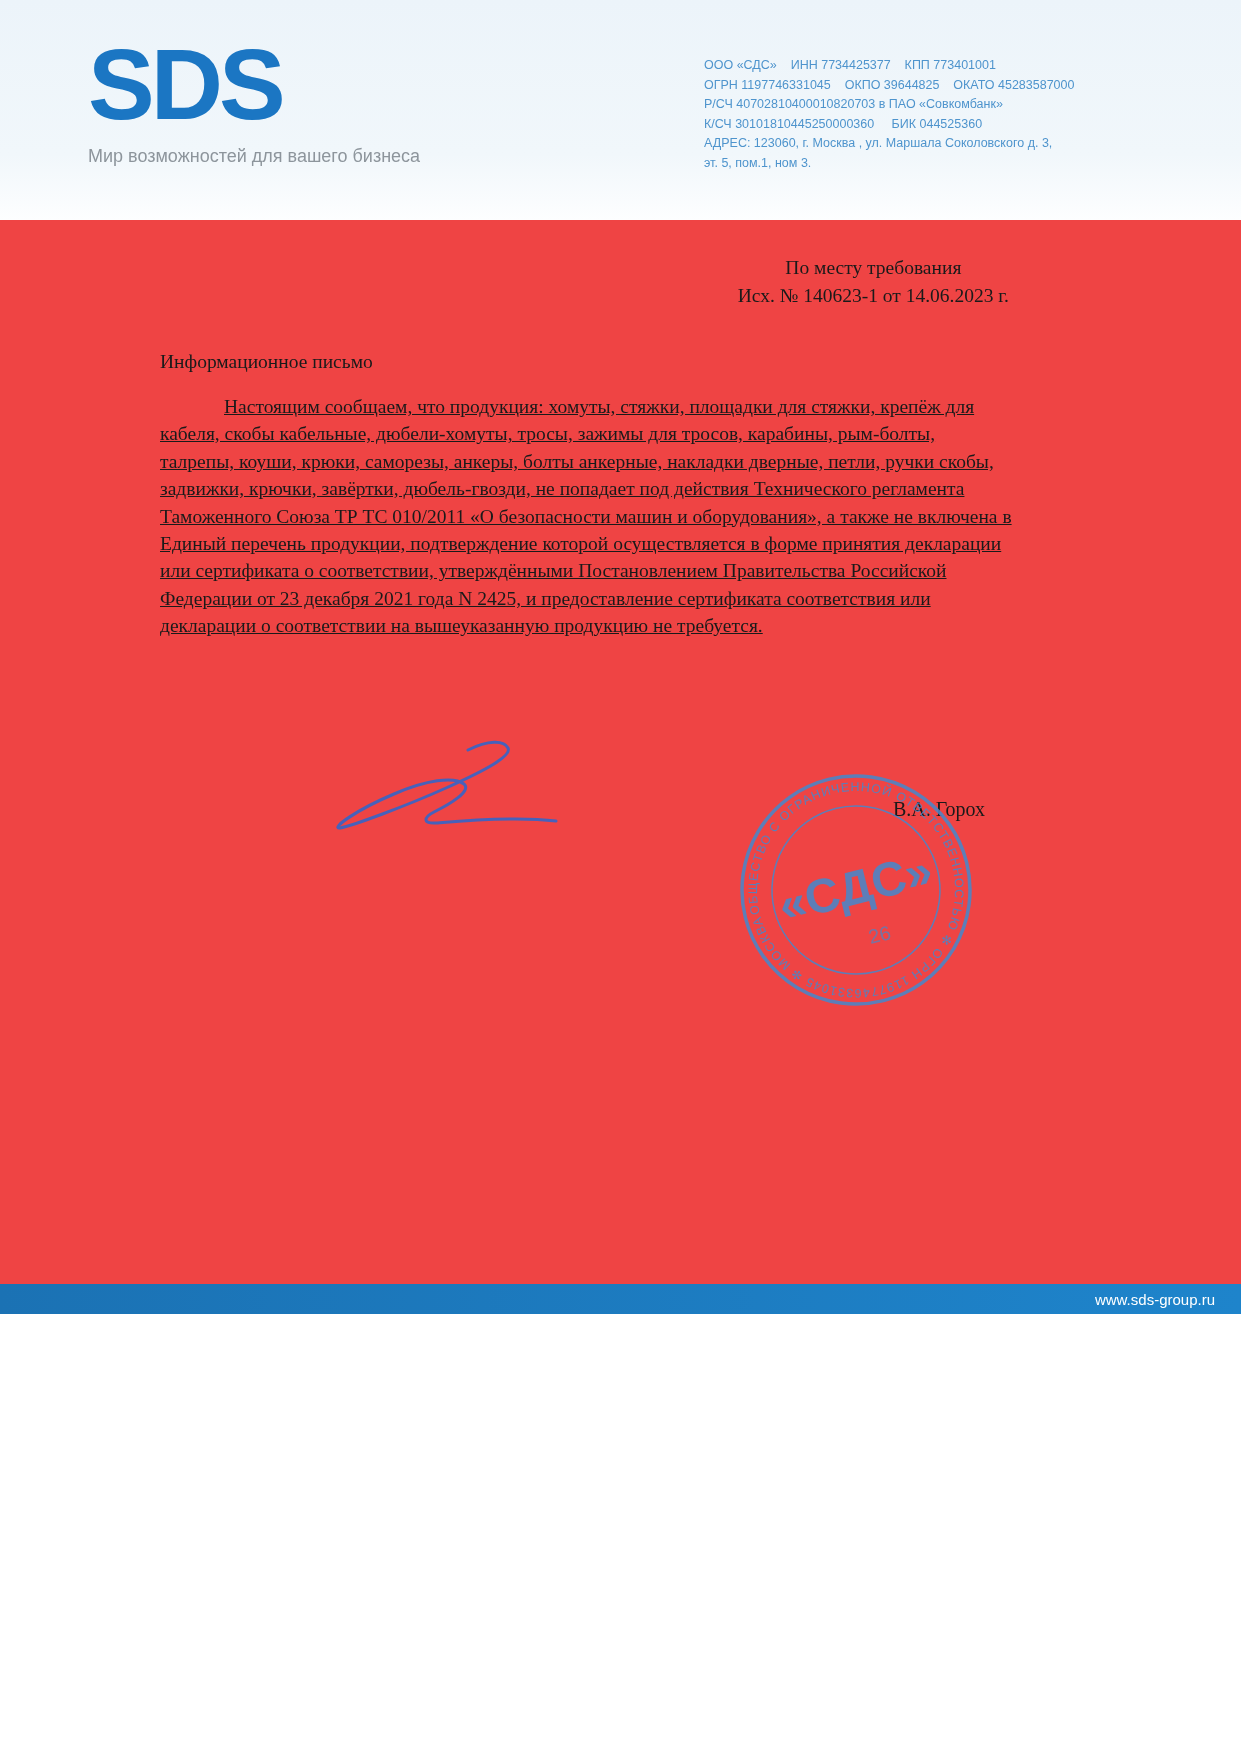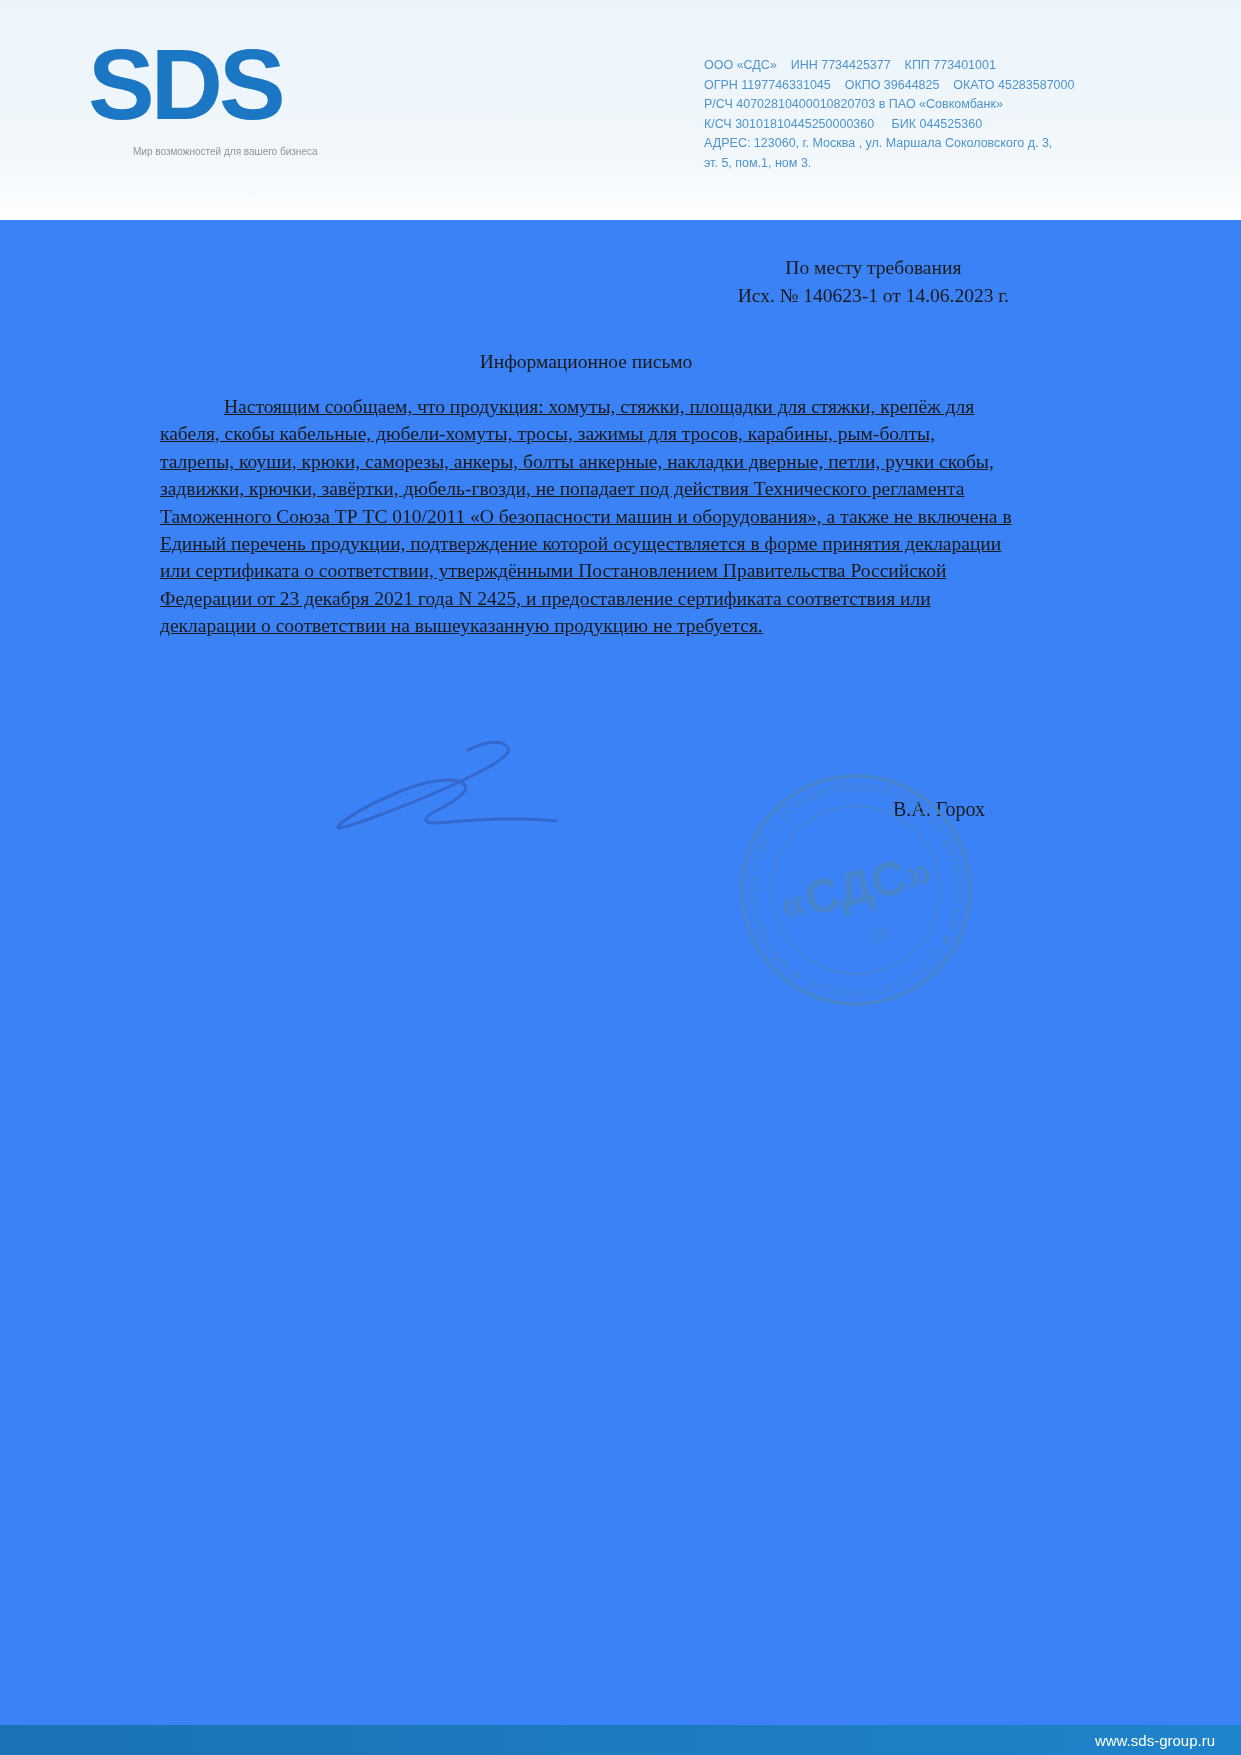--- a/index.html
+++ b/index.html
@@ -1,21 +1,21 @@
 <!DOCTYPE html>
 <html><head>
 <meta charset="utf-8">
 <style>
   html, body { margin: 0; padding: 0; background: #ffffff; }
 
   .page {
     position: relative;
     width: 1241px;
-    height: 1755px;
-    background: #3b82f6;
+    height: 1314px;
+    background: #ef4444;
     font-family: "Liberation Serif", serif;
     color: #1a1a1a;
     overflow: hidden;
   }
 
   
   .letterhead {
     position: absolute;
     top: 0; left: 0;
     width: 100%;
@@ -28,23 +28,22 @@
     font-family: "Liberation Sans", sans-serif;
     font-weight: bold;
     font-size: 100px;
     line-height: 0.92;
     letter-spacing: -4px;
     color: #1b76c3;
   }
   .tagline {
     margin-top: 16px;
     font-family: "Liberation Sans", sans-serif;
-    font-size: 10px;
+    font-size: 18px;
     color: #8d959c;
-    margin-left: 45px;
   }
 
   .company-details {
     position: absolute;
     left: 668px;
     top: 56px;
     font-family: "Liberation Sans", sans-serif;
     font-size: 12.5px;
     line-height: 19.5px;
     color: #4e94cd;
@@ -60,21 +59,21 @@
     font-size: 19.5px;
     line-height: 28px;
   }
 
   
   .letter-title {
     position: absolute;
     top: 351px;
     left: 160px;
     width: 852px;
-    text-align: center;
+    text-align: left;
     font-size: 19.5px;
   }
 
   .letter-body {
     position: absolute;
     top: 393px;
     left: 160px;
     width: 852px;
     font-size: 19.5px;
     line-height: 27.4px;

